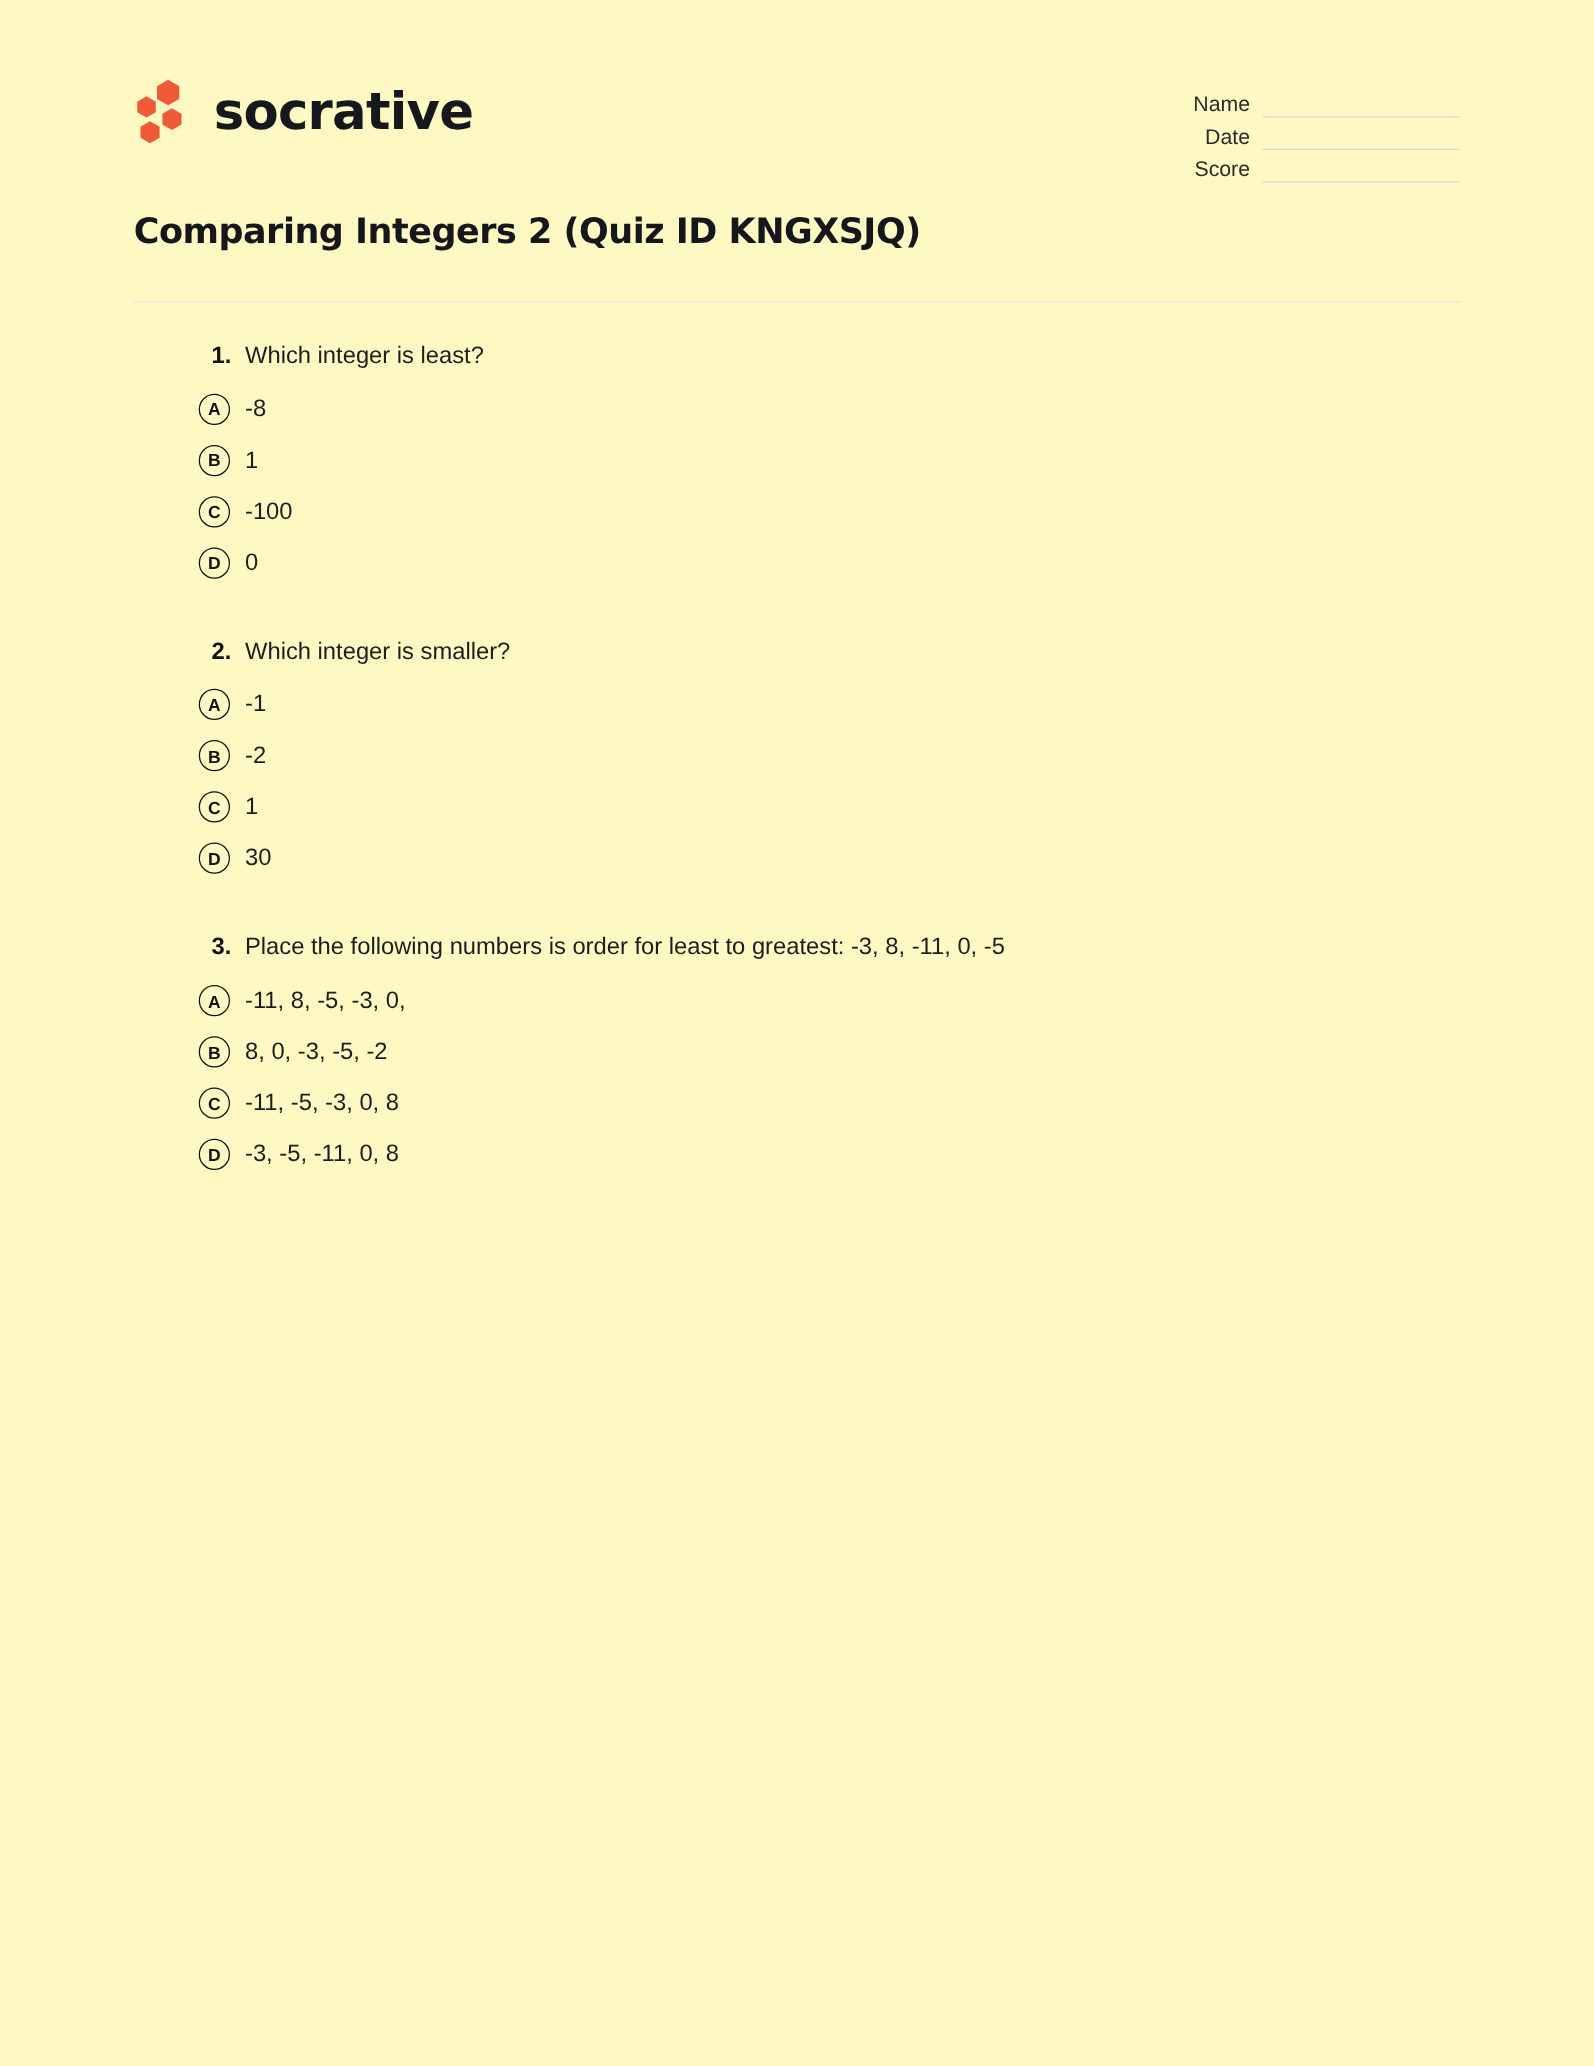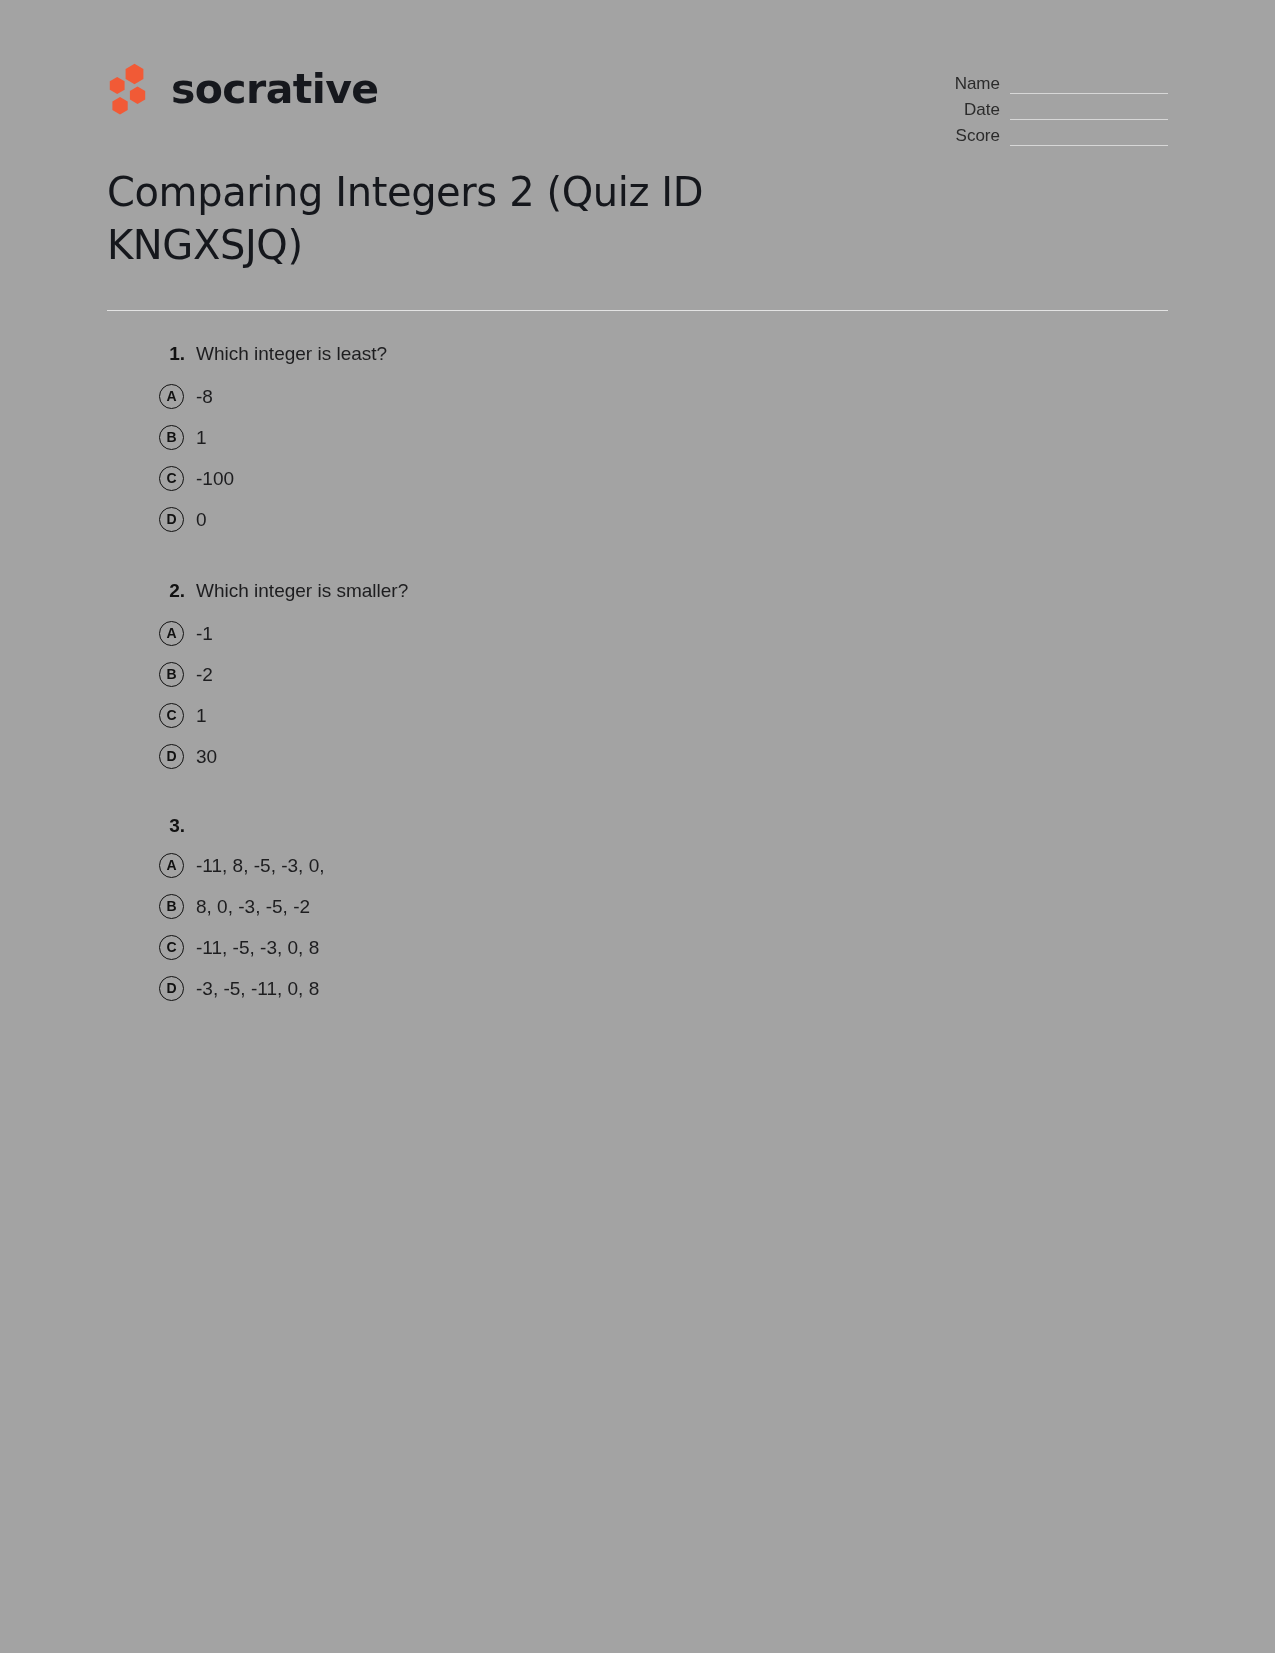--- a/index.html
+++ b/index.html
@@ -13,21 +13,21 @@
     font-family: "Liberation Sans", sans-serif;
     color: #1a1a1a;
     -webkit-font-smoothing: antialiased;
   }
   .page {
     position: relative;
     width: 1275px;
     height: 1653px;
     box-sizing: border-box;
     padding: 0 107px;
-    background: #a3a3a3;
+    background: #fef9c3;
   }
 
   
   .header {
     display: flex;
     justify-content: space-between;
     align-items: flex-start;
     padding-top: 58px;
   }
   .brand {
@@ -74,22 +74,22 @@
   }
   .meta-row.score {
   }
 
   
   .title-block {
     margin-top: 14px;
     max-width: 700px;
   }
   .quiz-title {
-    font-size: 40px;
-    font-weight: 400;
+    font-size: 28px;
+    font-weight: 700;
     line-height: 1.33;
     letter-spacing: -0.4px;
     color: #15171c;
     margin: 0;
     font-family: "DejaVu Sans", sans-serif;
   }
 
   .divider {
     margin-top: 38px;
     border-top: 1px solid #e3e3e3;
@@ -246,20 +246,21 @@
         <li class="option">
           <span class="bubble">D</span>
           <span class="option-text">30</span>
         </li>
       </ul>
     </div>
 
     <div class="question">
       <div class="q-head">
         <span class="q-num">3.</span>
+        <span class="q-text">Place the following numbers is order for least to greatest: -3, 8, -11, 0, -5</span>
       </div>
       <ul class="options">
         <li class="option">
           <span class="bubble">A</span>
           <span class="option-text">-11, 8, -5, -3, 0,</span>
         </li>
         <li class="option">
           <span class="bubble">B</span>
           <span class="option-text">8, 0, -3, -5, -2</span>
         </li>

